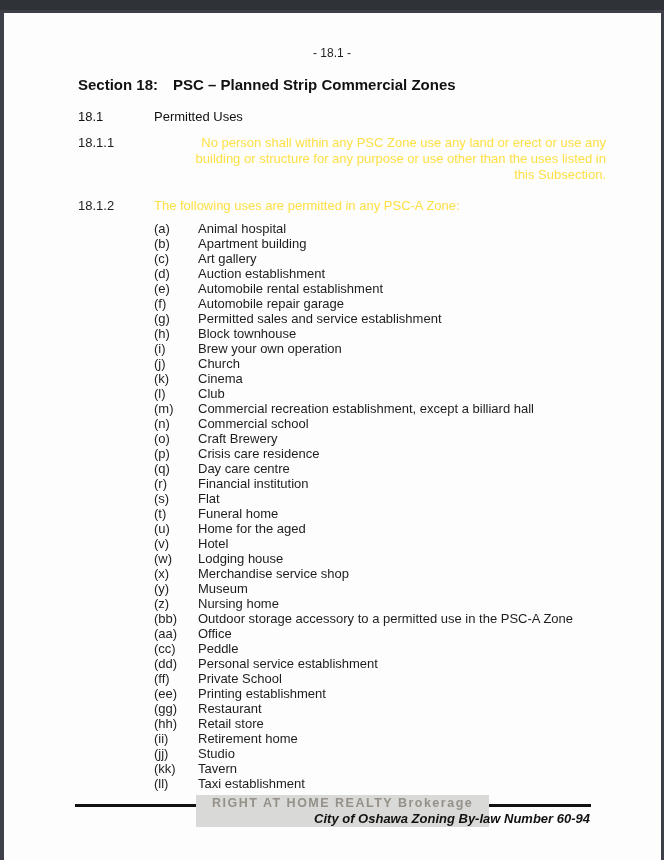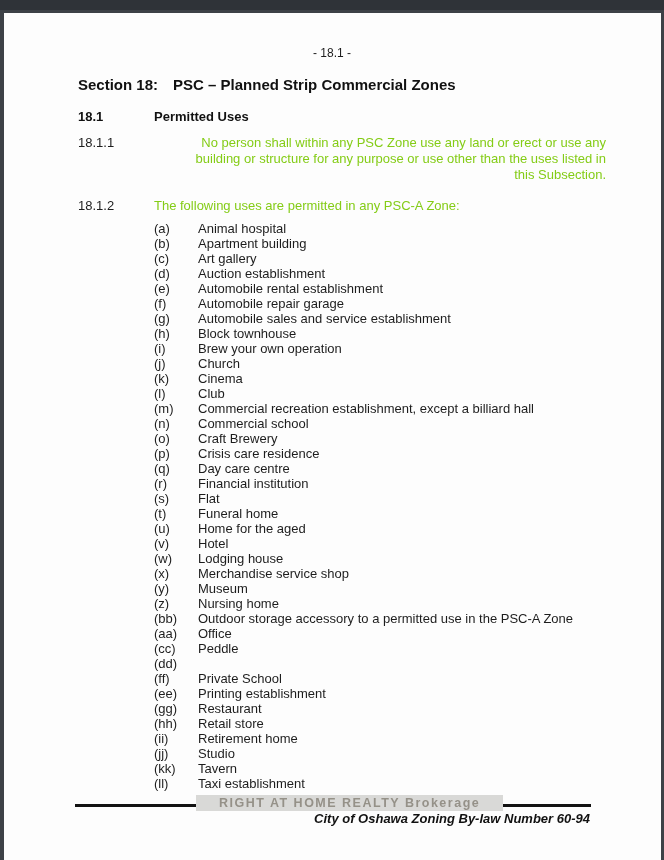--- a/index.html
+++ b/index.html
@@ -36,42 +36,42 @@
     font-weight: bold;
     color: #111;
     white-space: nowrap;
   }
   .section-heading .section-label { margin-right: 15px; }
 
   .subsection-row {
     position: absolute;
     left: 78px; top: 99px;
     font-size: 13px;
-    font-weight: bold;
+    font-weight: normal;
     color: #111;
   }
   .subsection-row .subsection-title {
     position: absolute;
     left: 76px; top: 0;
     white-space: nowrap;
   }
 
   .clause-number {
     position: absolute;
     left: 78px;
     font-size: 13px;
     color: #1d1d1d;
   }
   .clause-text {
     position: absolute;
     left: 154px;
     width: 452px;
     font-size: 13px;
     line-height: 16px;
-    color: #84cc16;
+    color: #fde047;
     white-space: pre-line;
   }
   .clause1-y { top: 125px; text-align: right; }
   .clause2-y { top: 188px; }
 
   .uses-list {
     position: absolute;
     left: 154px; top: 211px;
     width: 470px;
   }
@@ -89,23 +89,23 @@
   .footer-rule {
     position: absolute;
     left: 75px; top: 794px;
     width: 516px; height: 3px;
     background: #121212;
     z-index: 1;
   }
   .footer-watermark {
     position: absolute;
     left: 196px; top: 785px;
-    height: 16px;
+    height: 32px;
     line-height: 16px;
-    padding: 0 23px;
+    padding: 0 16px;
     background: #d9d9d7;
     color: rgba(125, 120, 110, 0.75);
     font-size: 12.5px;
     font-weight: bold;
     letter-spacing: 1.5px;
     white-space: nowrap;
     z-index: 2;
   }
   .footer-note {
     position: absolute;
@@ -163,21 +163,21 @@
       <div class="use-row">
         <span class="use-letter">(e)</span>
         <span class="use-text">Automobile rental establishment</span>
       </div>
       <div class="use-row">
         <span class="use-letter">(f)</span>
         <span class="use-text">Automobile repair garage</span>
       </div>
       <div class="use-row">
         <span class="use-letter">(g)</span>
-        <span class="use-text">Automobile sales and service establishment</span>
+        <span class="use-text">Permitted sales and service establishment</span>
       </div>
       <div class="use-row">
         <span class="use-letter">(h)</span>
         <span class="use-text">Block townhouse</span>
       </div>
       <div class="use-row">
         <span class="use-letter">(i)</span>
         <span class="use-text">Brew your own operation</span>
       </div>
       <div class="use-row">
@@ -255,20 +255,21 @@
       <div class="use-row">
         <span class="use-letter">(aa)</span>
         <span class="use-text">Office</span>
       </div>
       <div class="use-row">
         <span class="use-letter">(cc)</span>
         <span class="use-text">Peddle</span>
       </div>
       <div class="use-row">
         <span class="use-letter">(dd)</span>
+        <span class="use-text">Personal service establishment</span>
       </div>
       <div class="use-row">
         <span class="use-letter">(ff)</span>
         <span class="use-text">Private School</span>
       </div>
       <div class="use-row">
         <span class="use-letter">(ee)</span>
         <span class="use-text">Printing establishment</span>
       </div>
       <div class="use-row">

